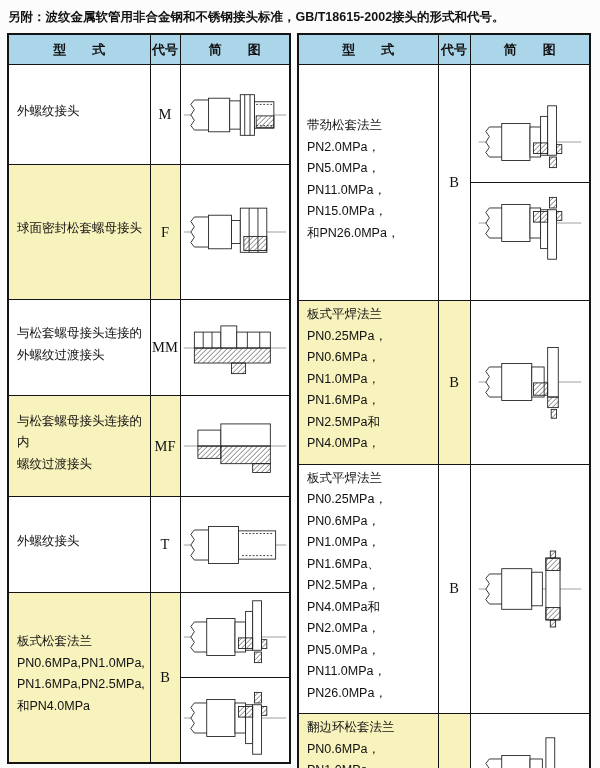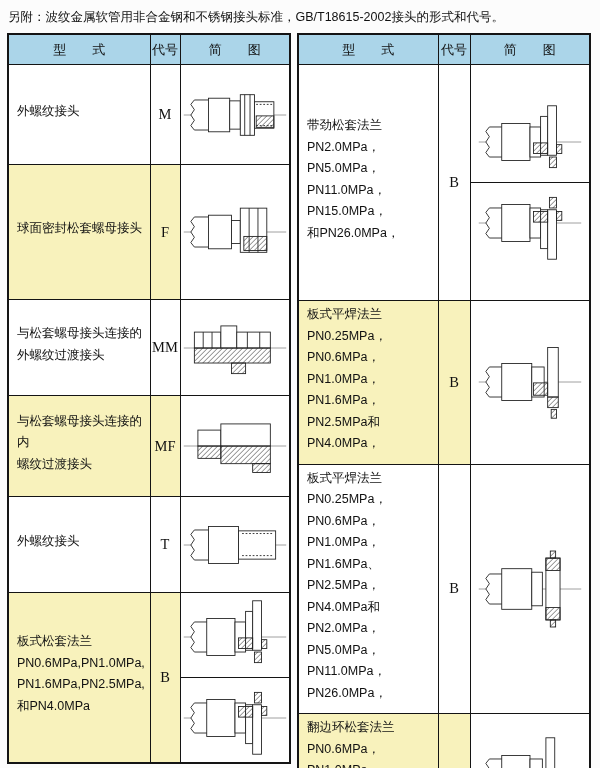--- a/index.html
+++ b/index.html
@@ -7,32 +7,32 @@
     --yellow:#F8F2BC;
     --bd:#141414;
   }
   html,body{margin:0;padding:0;}
   body{
     width:600px;height:768px;overflow:hidden;
     background:#fcfcfc;color:#111;
     font-family:"Liberation Sans",sans-serif;
   }
   .intro{
-    font-size:12.5px;font-weight:normal;white-space:nowrap;
+    font-size:12.5px;font-weight:bold;white-space:nowrap;
     margin:9px 4px 7px 8px;letter-spacing:0px;
   }
   .wrap{display:flex;gap:6px;margin:0 7px;align-items:flex-start;}
   table.spec{
     border-collapse:collapse;table-layout:fixed;
     border:2px solid var(--bd);background:#fff;
   }
   table.spec th,table.spec td{border:1px solid var(--bd);overflow:hidden;}
   table.spec th{
     background:var(--blue);
-    font-weight:normal;font-size:13px;height:25px;padding:2px 0;
+    font-weight:bold;font-size:13px;height:25px;padding:2px 0;
   }
   td.t{
     font-size:12.5px;line-height:1.72;
     padding:3px 3px 9px 8px;white-space:pre-line;
     vertical-align:middle;
   }
   td.c{
     text-align:center;vertical-align:middle;
     font-family:"Liberation Serif",serif;font-size:14.5px;
   }

